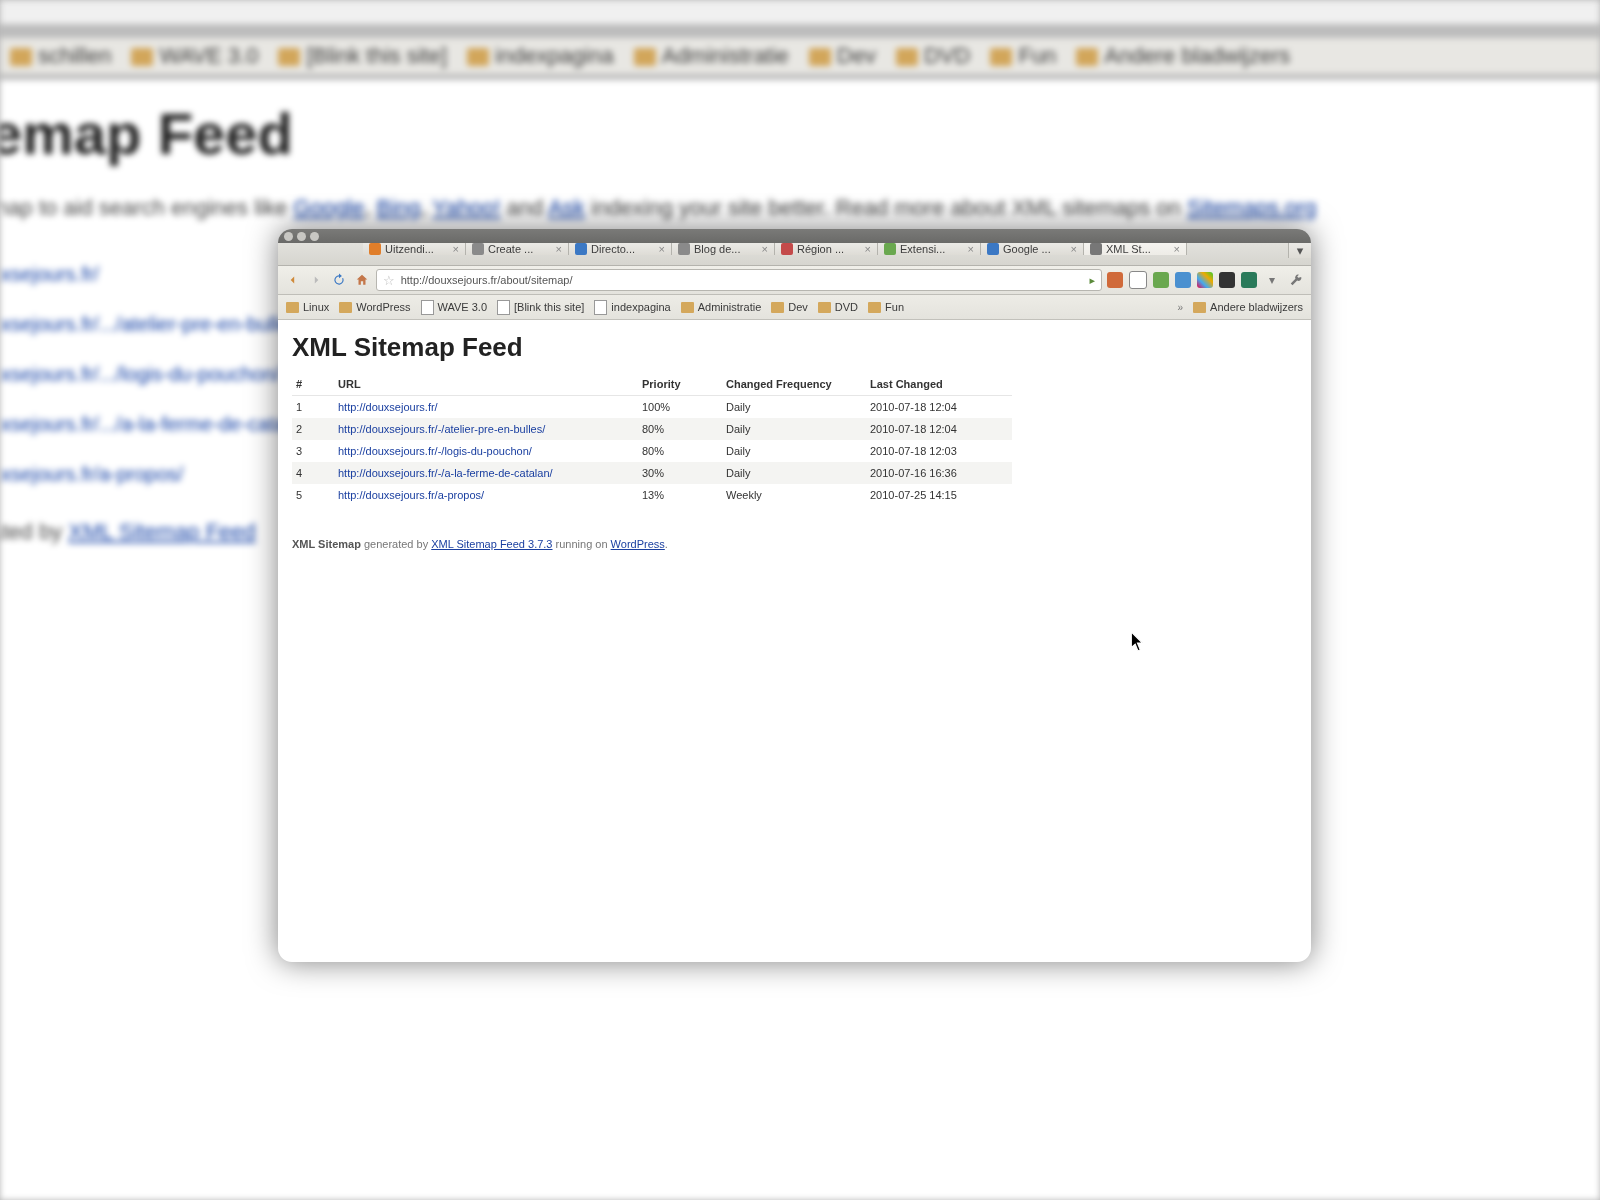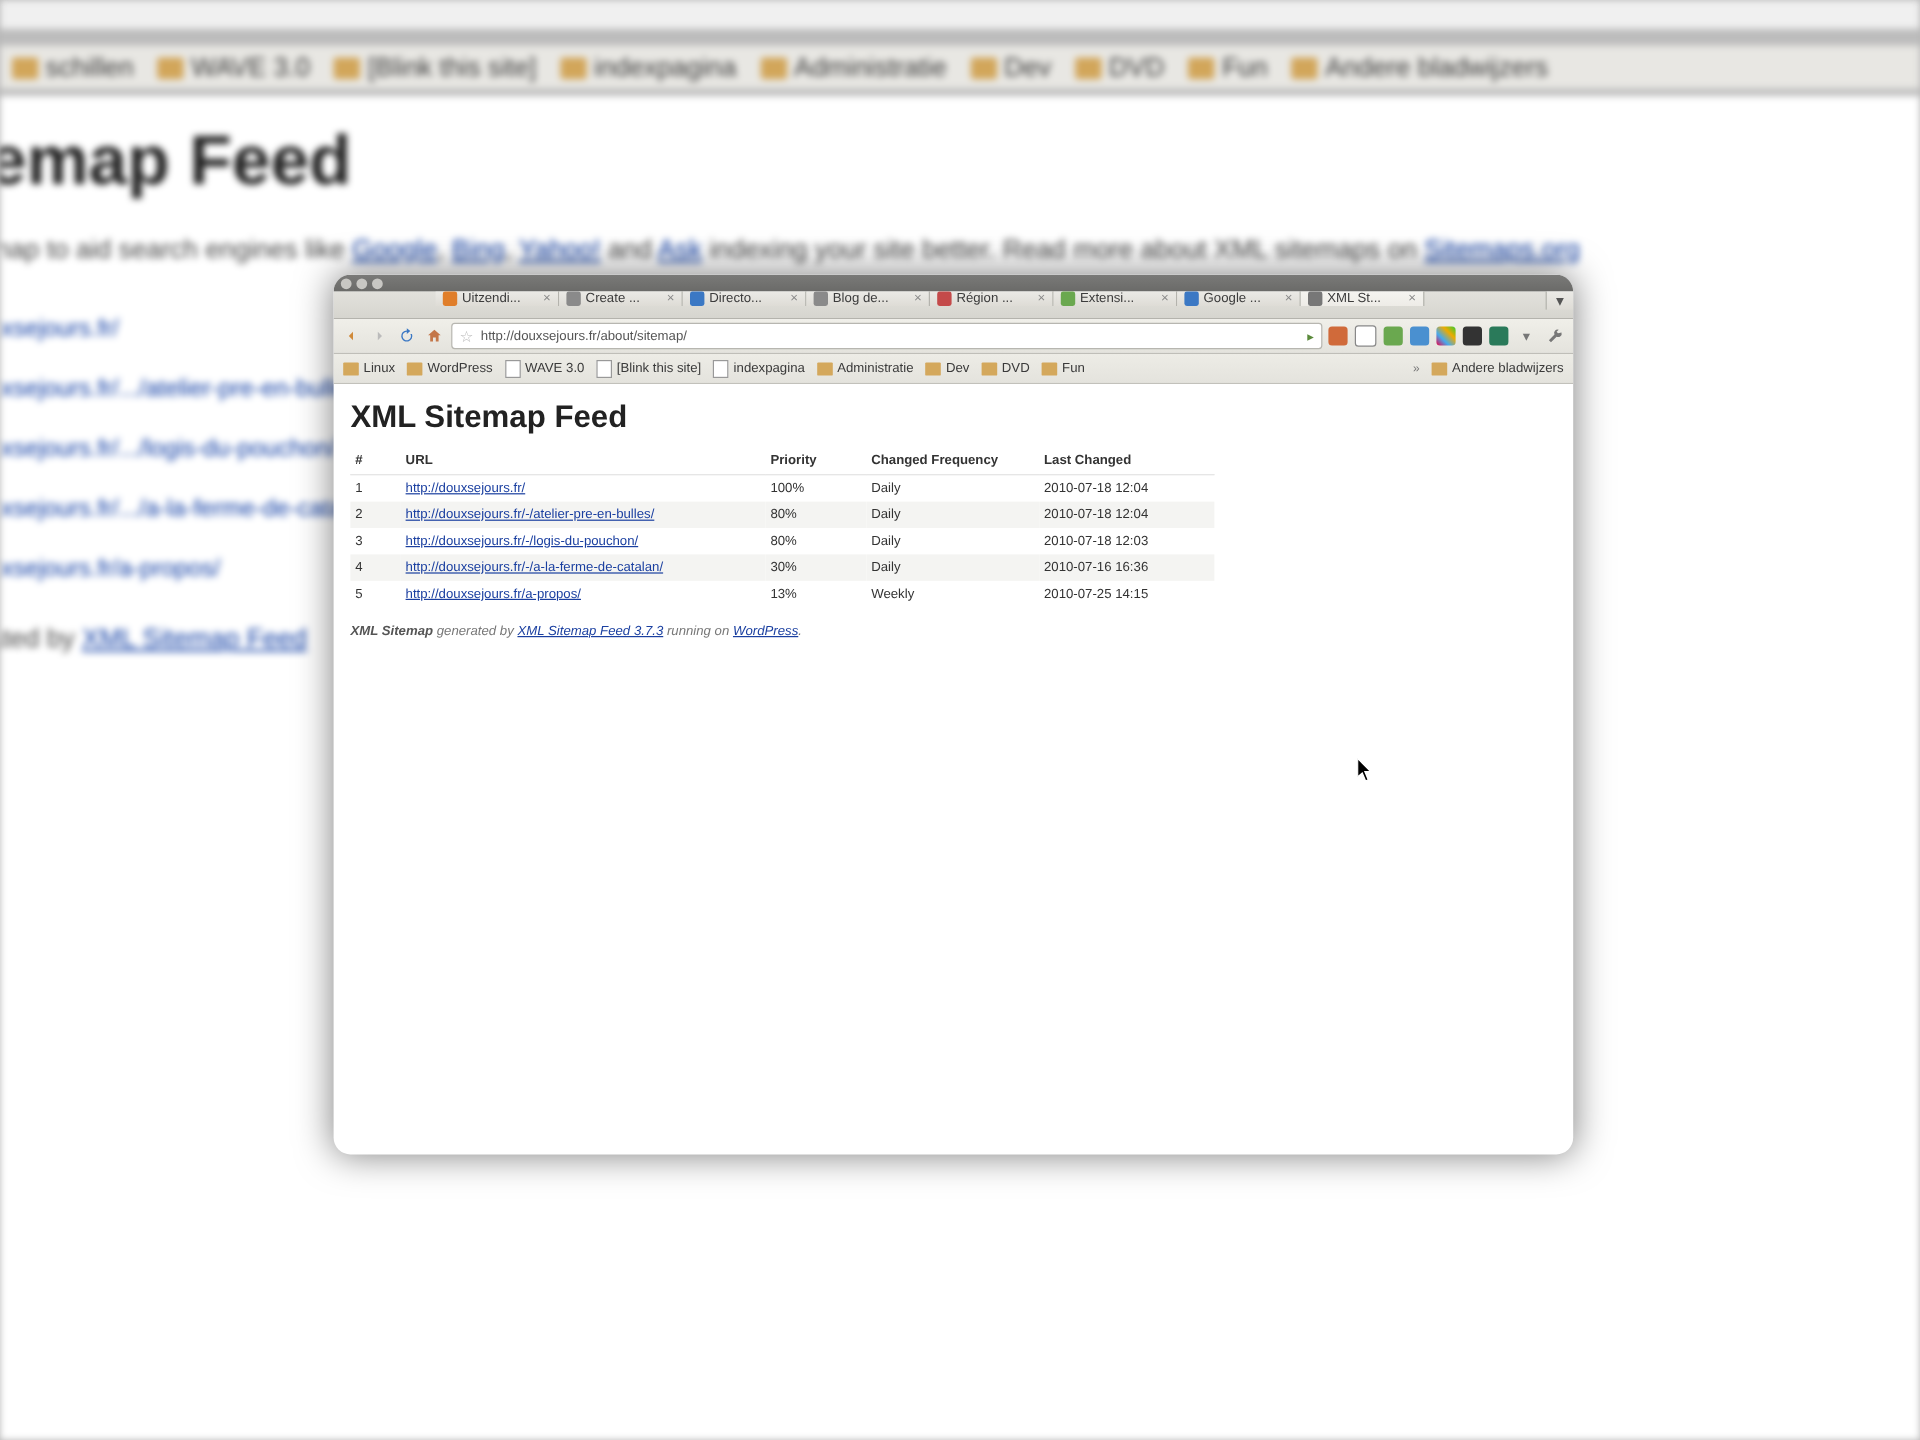--- a/index.html
+++ b/index.html
@@ -222,27 +222,26 @@
   table.sitemap th {
     text-align:left;
     font-weight:bold;
     padding:5px 10px 5px 4px;
     border-bottom:1px solid #e6e6e6;
   }
   table.sitemap td {
     padding:5px 10px 5px 4px;
   }
   table.sitemap tbody tr:nth-child(even){background:#f4f4f2;}
-  table.sitemap a{color:#1a3fa0;text-decoration:underline;}
+  table.sitemap a{color:#1a3fa0;}
 
   .footer {
     font-size: 11px;
     color:#777;
-    margin-top:14px;
-    font-style:italic;
+    margin-top:32px;
   }
   .footer strong{color:#555;}
   .footer a{color:#1a3fa0;text-decoration:underline;}
 
   .cursor {
     position:absolute;
     left: 1131px;
     top: 632px;
     width: 14px;
     height: 20px;

